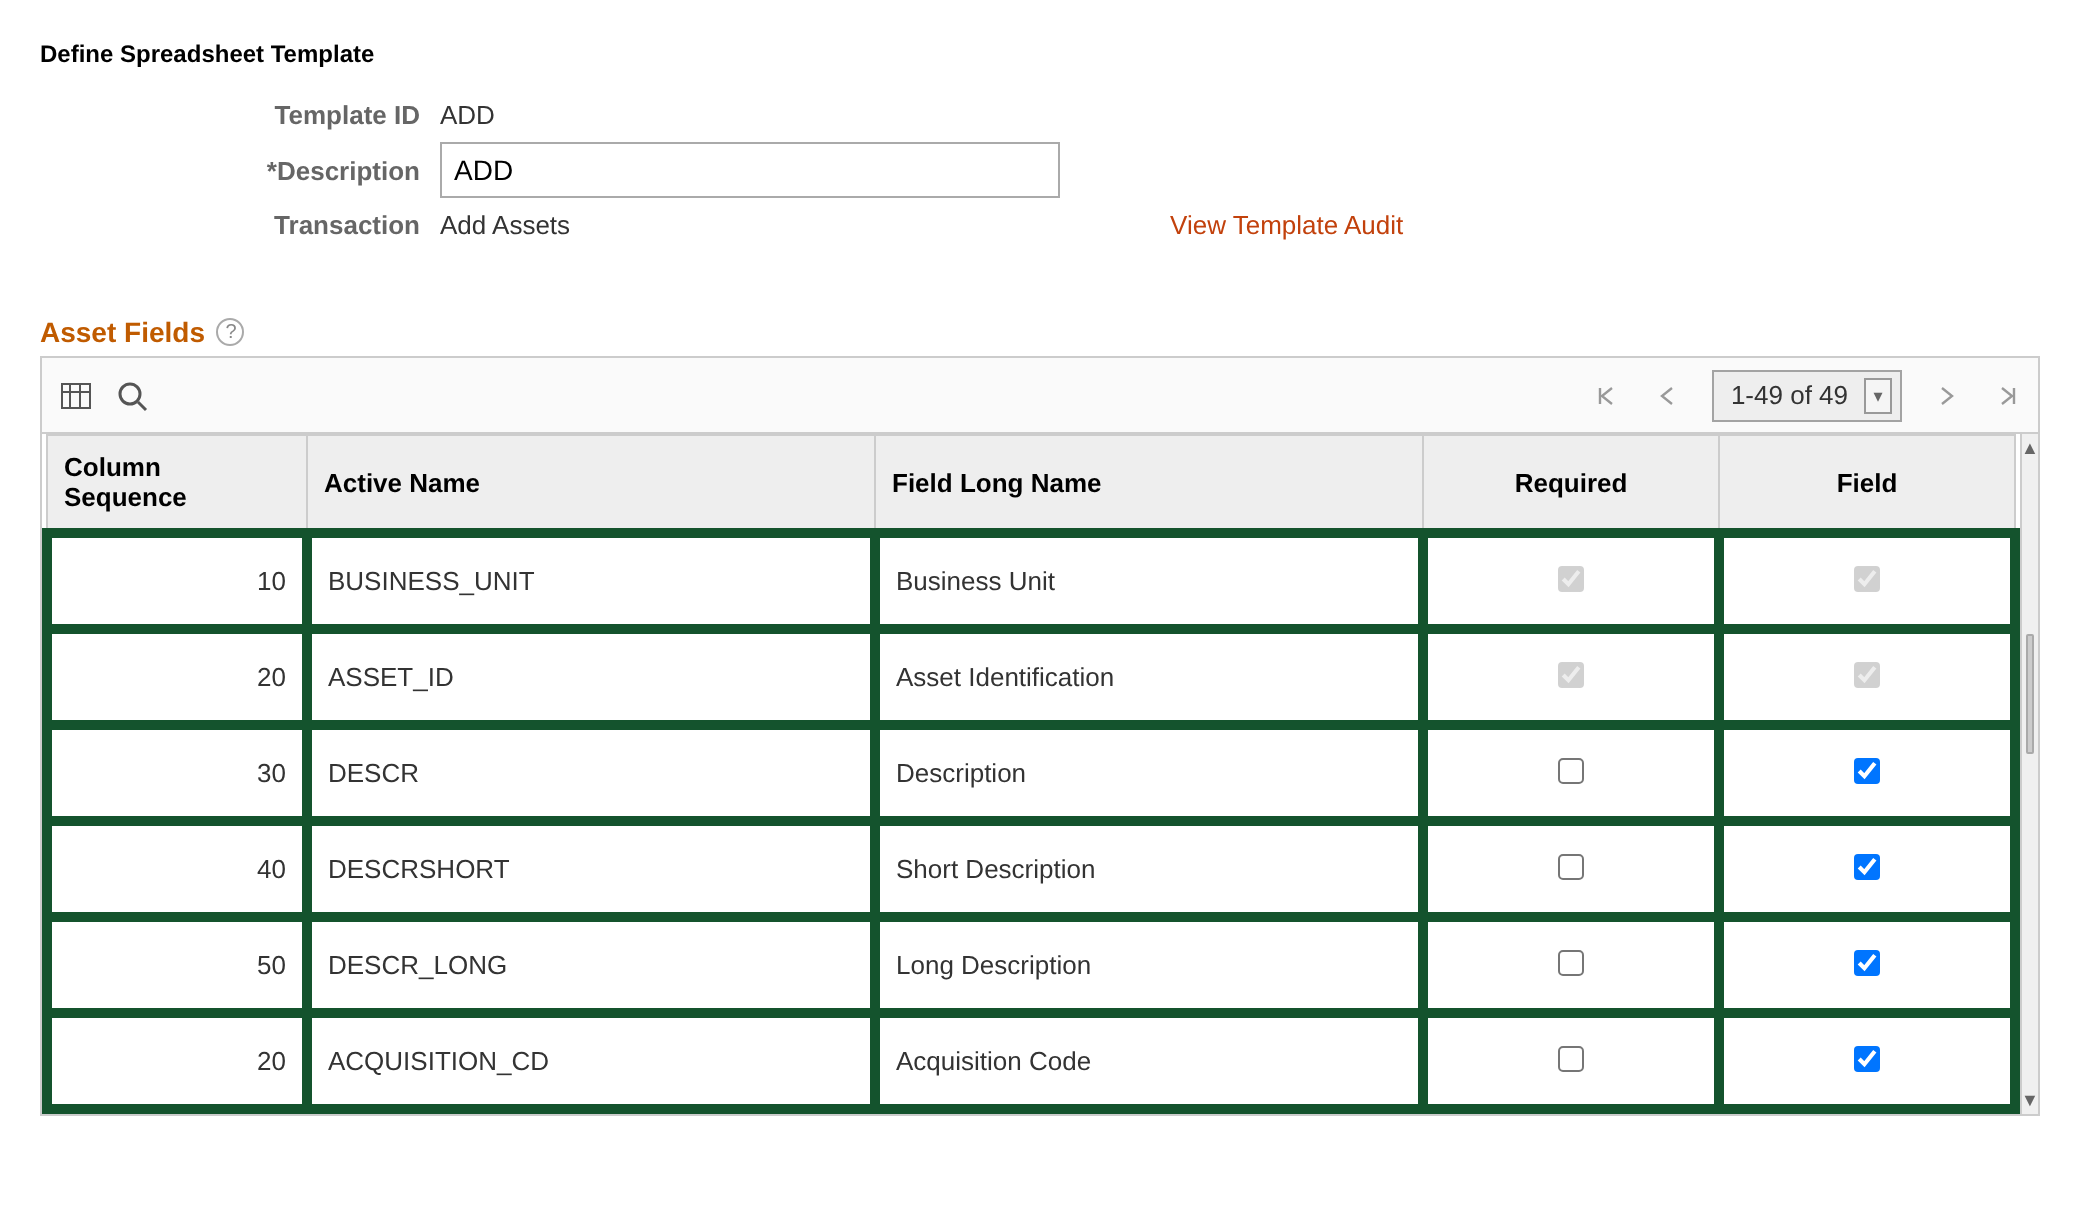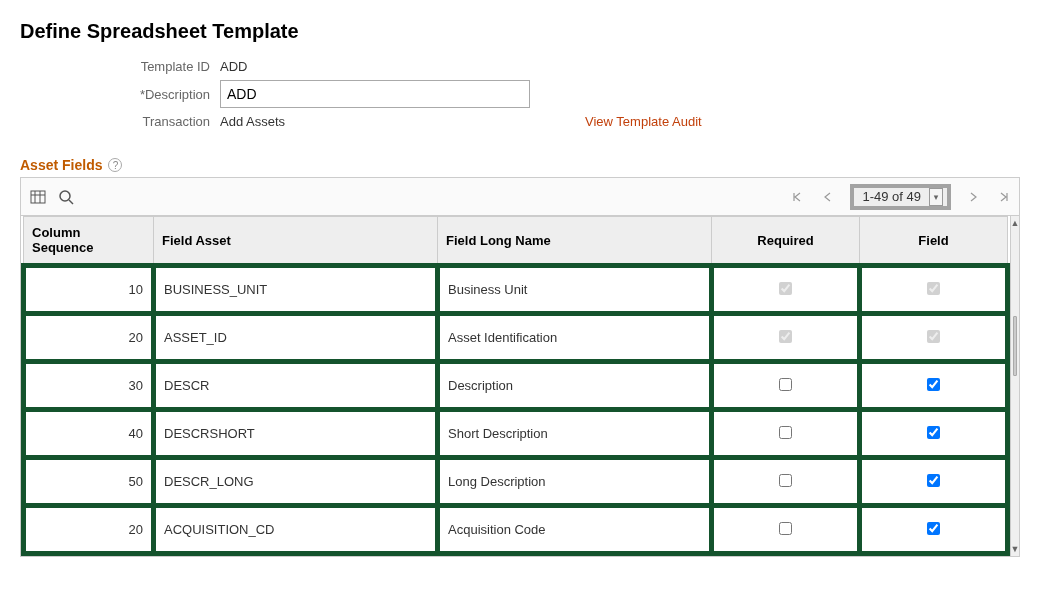--- a/index.html
+++ b/index.html
@@ -5,35 +5,35 @@
   * { box-sizing: border-box; }
   body {
     margin: 0;
     padding: 20px;
     font-family: Arial, Helvetica, sans-serif;
     font-size: 13px;
     color: #333;
     background: #fff;
   }
   h1.page-title {
-    font-size: 20px;
+    font-size: 12px;
     font-weight: bold;
     color: #000;
     margin: 0 0 16px 0;
   }
   .form-row {
     display: flex;
     align-items: center;
     margin: 6px 0;
   }
   .form-label {
     width: 200px;
     text-align: right;
     color: #666;
-    font-weight: normal;
+    font-weight: bold;
     padding-right: 10px;
     font-size: 13px;
   }
   .form-value {
     color: #333;
   }
   .form-input {
     border: 1px solid #aaa;
     height: 28px;
     padding: 0 6px;
@@ -46,21 +46,21 @@
     margin: 6px 0;
   }
   .view-audit {
     color: #c2410c;
     cursor: pointer;
     margin-left: 300px;
   }
   .section-header {
     display: flex;
     align-items: center;
-    margin-top: 28px;
+    margin-top: 38px;
     margin-bottom: 4px;
   }
   .section-title {
     color: #c05b00;
     font-weight: bold;
     font-size: 14px;
   }
   .help-icon {
     display: inline-flex;
     align-items: center;
@@ -109,21 +109,21 @@
     color: #999;
     font-size: 12px;
     cursor: default;
     display: inline-flex;
     width: 14px;
     height: 14px;
     align-items: center;
     justify-content: center;
   }
   .page-select {
-    border: 4px solid #a3a3a3;
+    border: 1px solid #a3a3a3;
     background: #eee;
     height: 26px;
     display: inline-flex;
     align-items: center;
     padding: 0 4px 0 8px;
     font-size: 13px;
   }
   .page-select .chev {
     margin-left: 8px;
     border: 1px solid #999;
@@ -283,21 +283,21 @@
       <colgroup>
         <col class="col-seq">
           <col class="col-fname">
           <col class="col-lname">
           <col class="col-req">
           <col class="col-act">
       </colgroup>
       <thead>
         <tr>
           <th>Column Sequence</th>
-          <th>Field Asset</th>
+          <th>Active Name</th>
           <th>Field Long Name</th>
           <th class="center">Required</th>
           <th class="center">Field</th>
         </tr>
       </thead>
       <tbody id="grid-rows">
           <tr>
             <td class="num">10</td>
             <td>BUSINESS_UNIT</td>
             <td>Business Unit</td>

